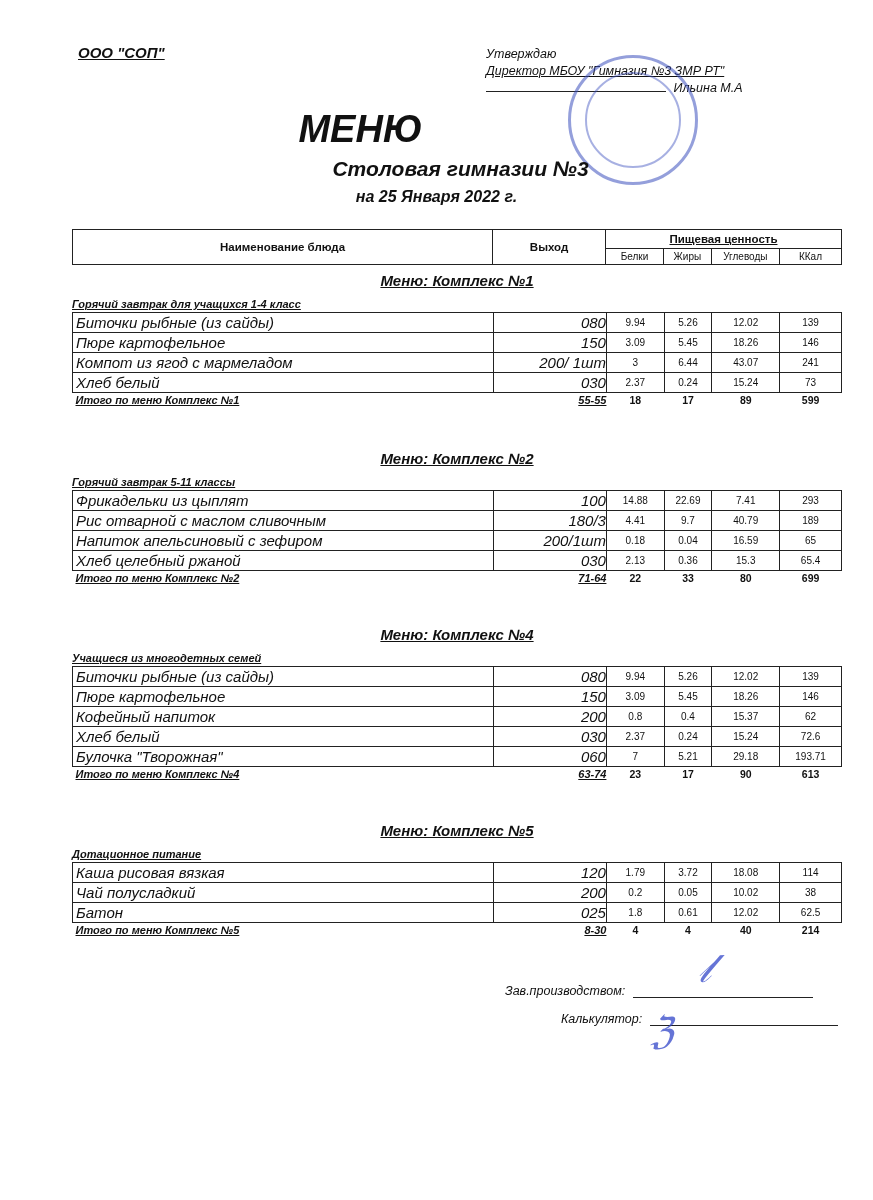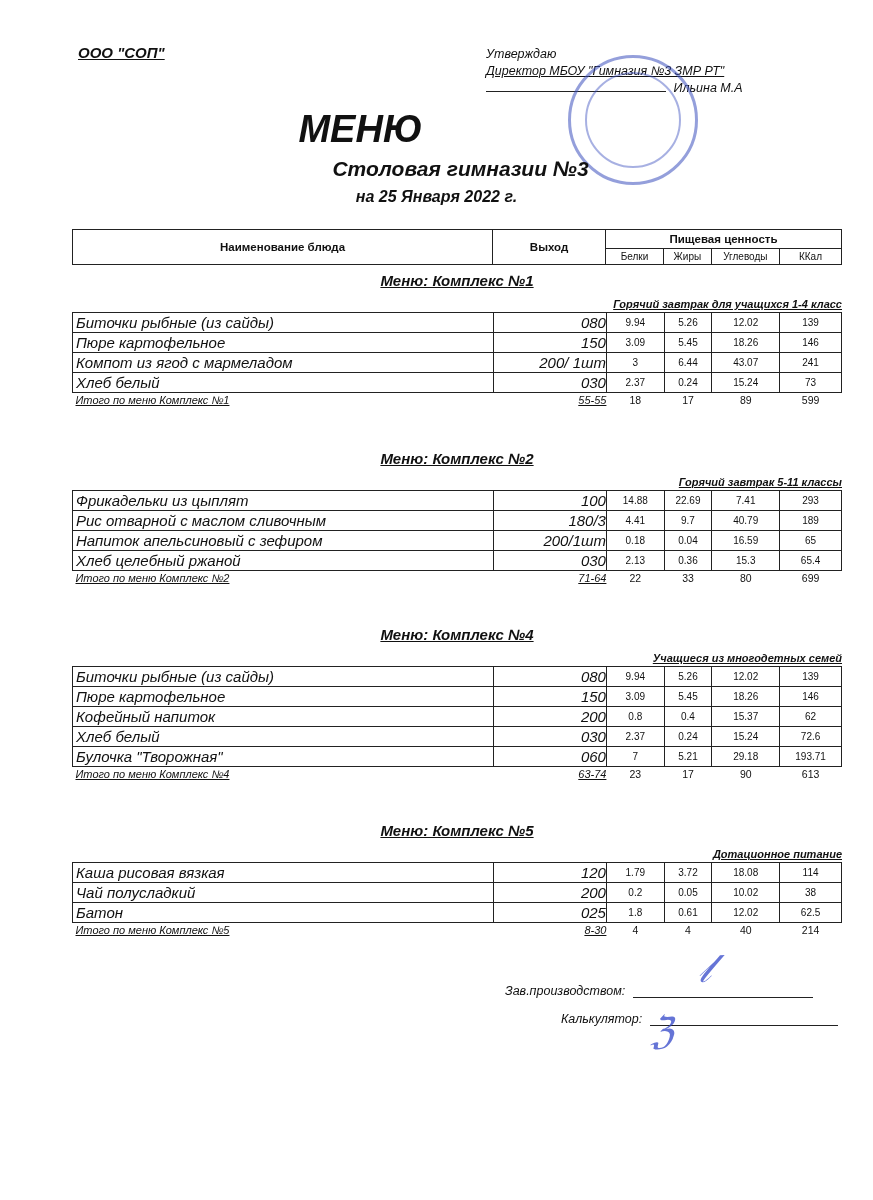--- a/index.html
+++ b/index.html
@@ -12,29 +12,29 @@
   .title { left: 0; width: 721px; top: 108px; text-align: center; font-style: italic; font-weight: bold; font-size: 38px; }
   .subtitle { left: 0; width: 873px; top: 157px; text-align: center; font-style: italic; font-weight: bold; font-size: 21px; padding-left: 24px; }
   .date { left: 0; width: 873px; top: 188px; text-align: center; font-style: italic; font-weight: bold; font-size: 16px; }
 
   table.hdr { position: absolute; left: 72px; top: 229px; width: 770px; border-collapse: collapse; }
   table.hdr td { border: 1px solid #222; font-size: 10px; text-align: center; padding: 0; }
   table.hdr .bold { font-weight: bold; font-size: 11.5px; }
 
   .section { position: absolute; left: 72px; width: 770px; }
   .sec-title { text-align: center; font-style: italic; font-weight: bold; font-size: 15px; text-decoration: underline; height: 22px; line-height: 22px; }
-  .sec-sub { text-align: right; font-style: italic; font-weight: bold; font-size: 11px; text-decoration: underline; height: 20px; line-height: 24px; }
+  .sec-sub { text-align: left; font-style: italic; font-weight: bold; font-size: 11px; text-decoration: underline; height: 20px; line-height: 24px; }
   table.menu { width: 770px; border-collapse: collapse; }
   table.menu td { border: 1px solid #222; height: 19px; padding: 0; }
   table.menu td.name { width: 412px; font-style: italic; font-size: 15px; padding-left: 3px; }
   table.menu td.out { width: 110px; font-style: italic; font-size: 15px; text-align: right; }
   table.menu td.num { font-size: 10px; text-align: center; }
   table.menu td.n1 { width: 56px; } table.menu td.n2 { width: 46px; }
   table.menu td.n3 { width: 66px; } table.menu td.n4 { width: 60px; }
-  table.menu tr.total td { border: none; font-weight: normal; font-size: 10.5px; height: 14px; }
+  table.menu tr.total td { border: none; font-weight: bold; font-size: 10.5px; height: 14px; }
   table.menu tr.total td.name { font-size: 11px; text-decoration: underline; font-style: italic; }
   table.menu tr.total td.out { font-size: 11px; text-decoration: underline; font-style: italic; text-align: right; }
 
   .footer { left: 505px; font-style: italic; font-size: 12.5px; }
   .footer .line { display: inline-block; width: 180px; border-bottom: 1px solid #222; vertical-align: bottom; margin-left: 8px; }
   .stamp { left: 568px; top: 55px; width: 130px; height: 130px; border-radius: 50%;
            border: 3px solid rgba(60,80,190,0.55); box-sizing: border-box; }
   .stamp::after { content: ""; position: absolute; left: 14px; top: 14px; right: 14px; bottom: 14px; border-radius: 50%; border: 2px solid rgba(60,80,190,0.45); }
   .sig { color: rgba(50,70,200,0.75); font-family: "DejaVu Serif", serif; font-style: italic; font-size: 40px; }
 </style>
@@ -56,21 +56,21 @@
 
 <div class="abs title">МЕНЮ</div>
 <div class="abs subtitle">Столовая гимназии №3</div>
 <div class="abs date">на 25 Января 2022 г.</div>
 
 <table class="hdr">
   <tbody>
       <tr>
     <td rowspan="2" class="bold" style="width:412px;height:34px;">Наименование блюда</td>
     <td rowspan="2" class="bold" style="width:110px;">Выход</td>
-    <td colspan="4" class="bold" style="height:17px;">Пищевая ценность</td>
+    <td colspan="4" class="bold" style="height:17px;text-decoration:underline;">Пищевая ценность</td>
   </tr>
   <tr>
     <td style="width:56px;height:15px;">Белки</td>
     <td style="width:46px;">Жиры</td>
     <td style="width:66px;">Углеводы</td>
     <td style="width:60px;">ККал</td>
   </tr>
 </tbody>
   </table>
 

